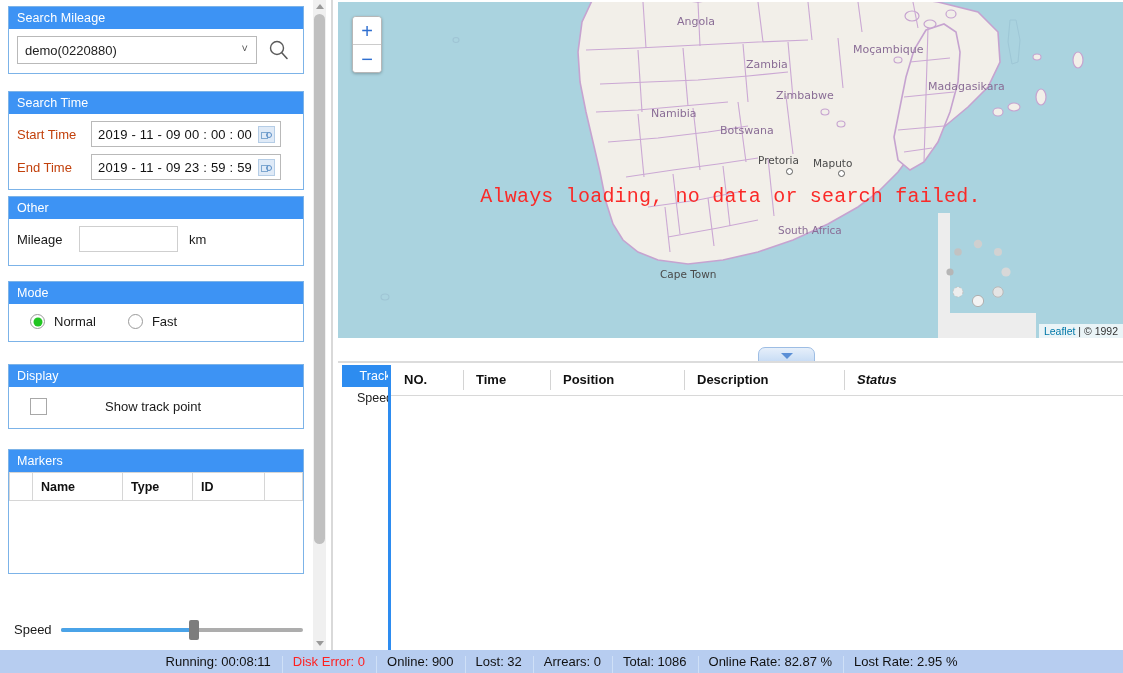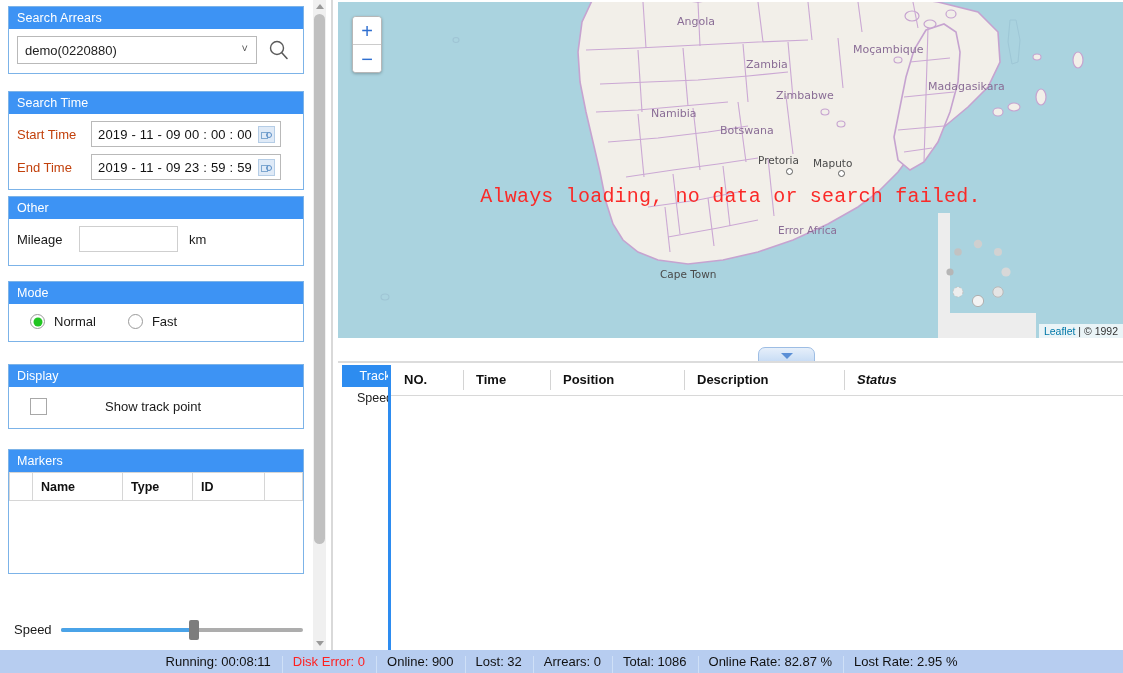--- a/index.html
+++ b/index.html
@@ -252,21 +252,21 @@
     content:"";position:absolute;left:0;top:2px;width:1px;height:17px;background:#cfe0f7;
   }
   .st-item.err{color:#ff1f1f;}
 </style>
 </head>
 <body>
 
 <div id="sidebar">
 
   <div class="panel" style="top:6px;">
-    <div class="panel-head">Search Arrears</div>
+    <div class="panel-head">Search Mileage</div>
     <div class="panel-body">
       <div class="sel-row">
         <div class="sel-box">
           <span>demo(0220880)</span>
           <span class="sel-caret">˅</span>
         </div>
         <div class="mag">
           <svg width="24" height="24" viewBox="0 0 24 24">
             <circle cx="10" cy="10" r="6.5" fill="none" stroke="#5a5a5a" stroke-width="1.4"></circle>
             <line x1="14.8" y1="14.8" x2="20" y2="20.5" stroke="#5a5a5a" stroke-width="1.6" stroke-linecap="round"></line>
@@ -442,21 +442,21 @@
   </svg>
 
   <div class="map-label" style="left:339px;top:13px;">Angola</div>
 
   <div class="map-label" style="left:408px;top:56px;">Zambia</div>
   <div class="map-label" style="left:515px;top:41px;">Moçambique</div>
   <div class="map-label" style="left:438px;top:87px;">Zimbabwe</div>
   <div class="map-label" style="left:313px;top:105px;">Namibia</div>
   <div class="map-label" style="left:382px;top:122px;">Botswana</div>
   <div class="map-label" style="left:590px;top:78px;">Madagasikara</div>
-  <div class="map-label" style="left:440px;top:222px;font-size:10.5px;">Error Africa</div>
+  <div class="map-label" style="left:440px;top:222px;font-size:10.5px;">South Africa</div>
 
   <div class="city-label" style="left:420px;top:152px;">Pretoria</div>
   <div class="city-dot" style="left:448px;top:166px;"></div>
   <div class="city-label" style="left:475px;top:155px;">Maputo</div>
   <div class="city-dot" style="left:500px;top:168px;"></div>
   <div class="city-label" style="left:322px;top:266px;">Cape Town</div>
 
   <div id="zoomctl">
     <div class="zbtn" id="zoom-in">+</div>
     <div class="zbtn" id="zoom-out">−</div>

